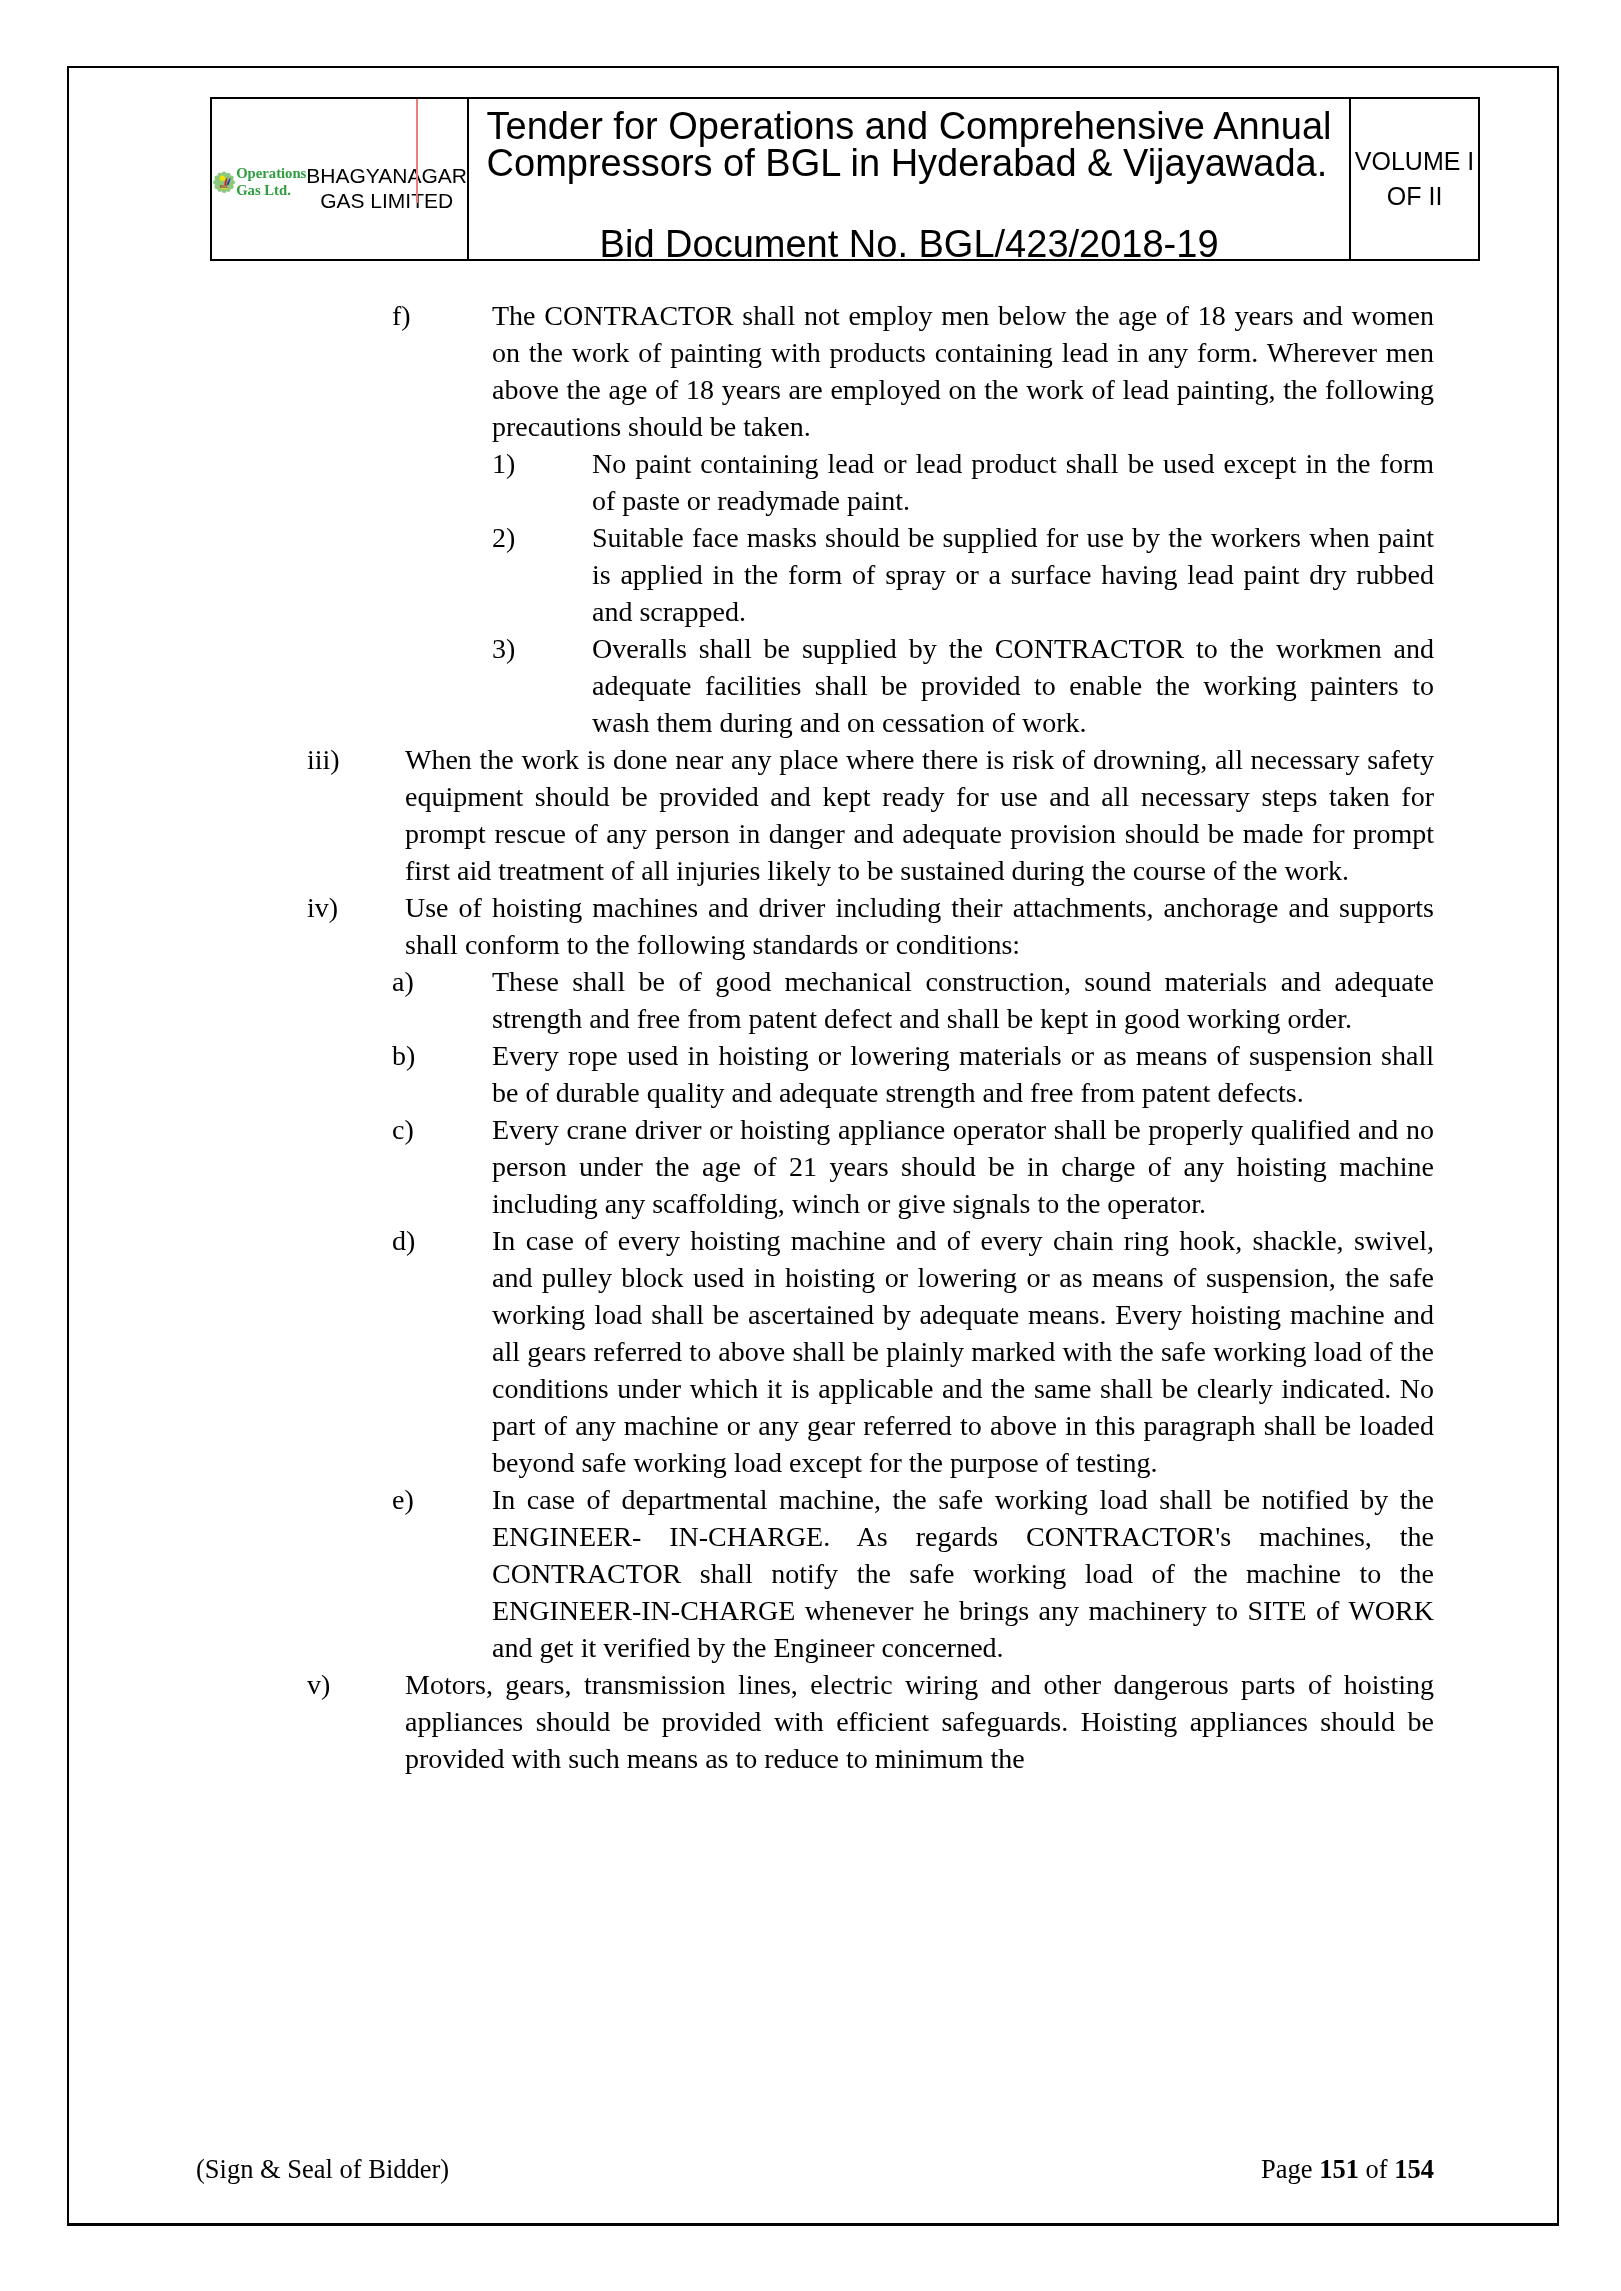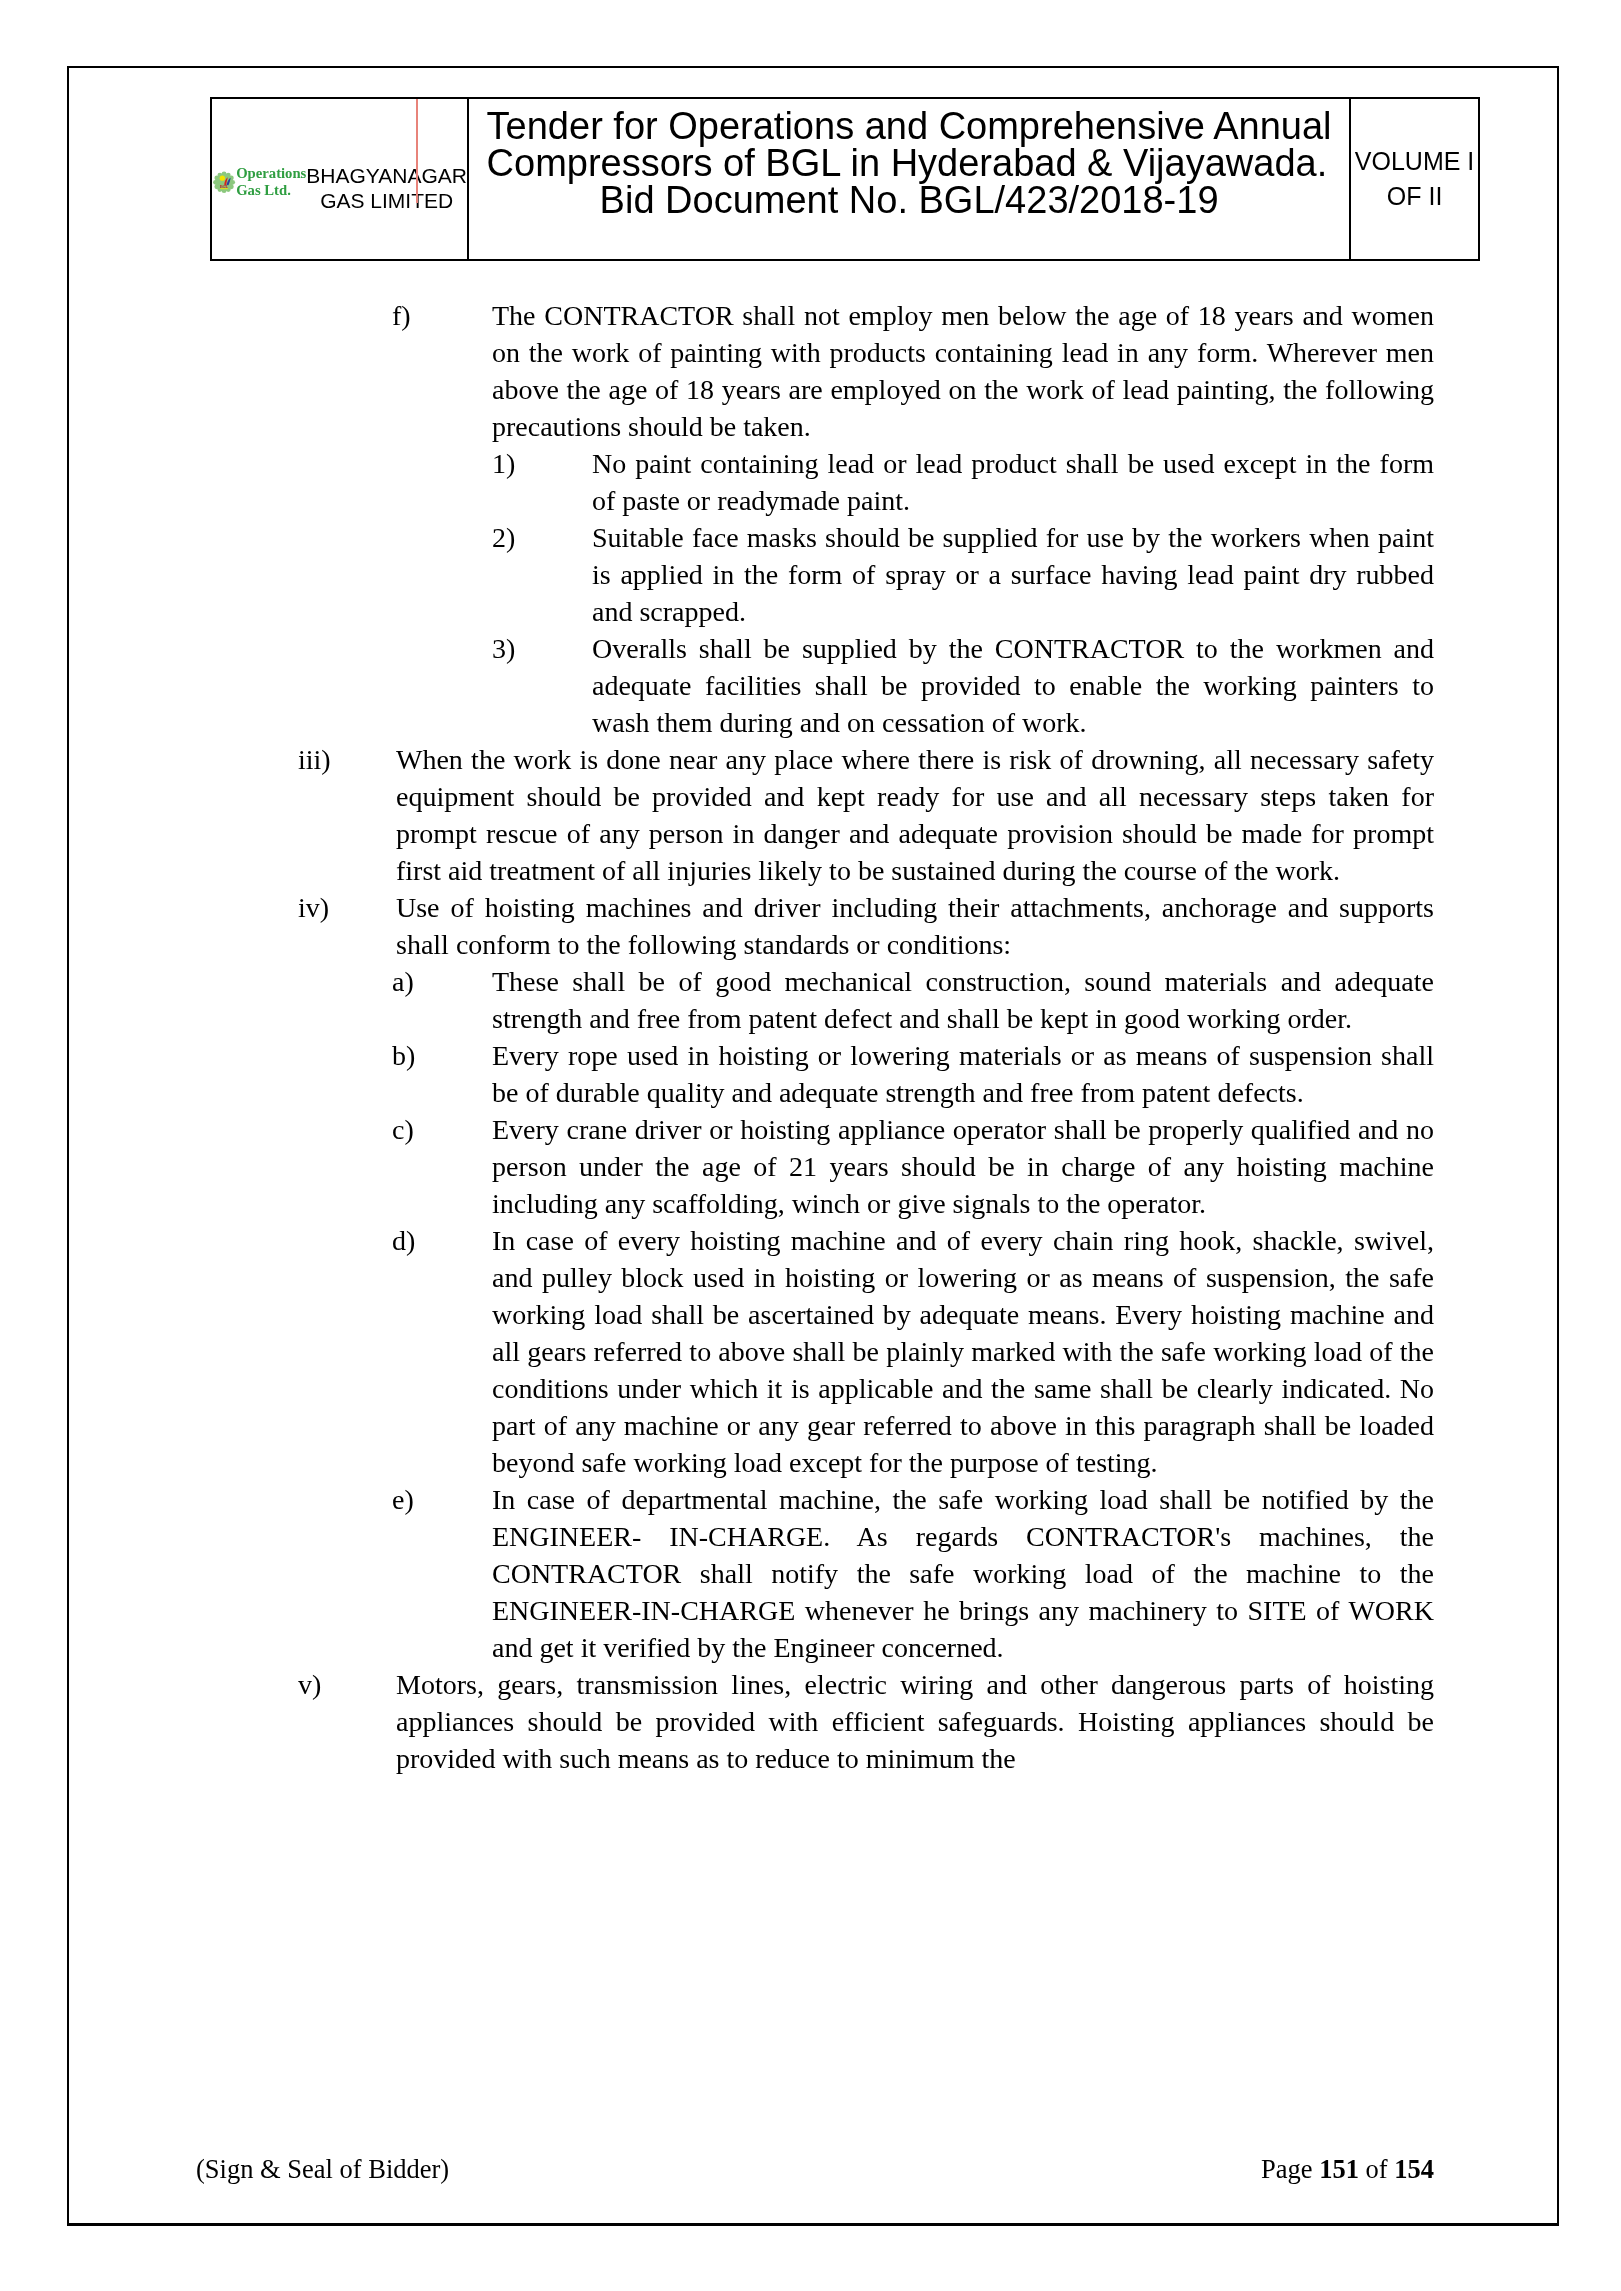--- a/index.html
+++ b/index.html
@@ -64,42 +64,42 @@
   }
   .title-line {
     font-size: 38px;
     line-height: 37px;
     text-align: justify;
     text-align-last: justify;
     white-space: nowrap;
     overflow: visible;
   }
   .title-line.no-stretch { text-align-last: left; }
-  .title-line.bid-line { text-align: left; text-align-last: center; }
+  .title-line.bid-line { text-align: left; text-align-last: center; margin-top: 44px; }
   .volume-cell {
     width: 192px;
     display: flex;
     flex-direction: column;
     align-items: center;
     justify-content: center;
     font-family: "Liberation Sans", sans-serif;
     font-size: 25px;
     line-height: 35px;
   }
   
   .doc-body {
     position: absolute;
     left: 294px; top: 297px;
     width: 1140px;
     font-size: 28px;
     line-height: 37px;
   }
   .item { position: relative; text-align: justify; }
   .item .lbl { position: absolute; left: 0; top: 0; }
-  .item.l1 { margin-left: 4px;   padding-left: 98px; }
+  .item.l1 { margin-left: 13px;   padding-left: 98px; }
   .item.l2 { margin-left: 98px; padding-left: 100px; }
   .item.l3 { margin-left: 198px; padding-left: 100px; }
   
   .footer {
     position: absolute;
     left: 196px; top: 2154px;
     width: 1238px;
     display: flex;
     justify-content: space-between;
     align-items: baseline;

